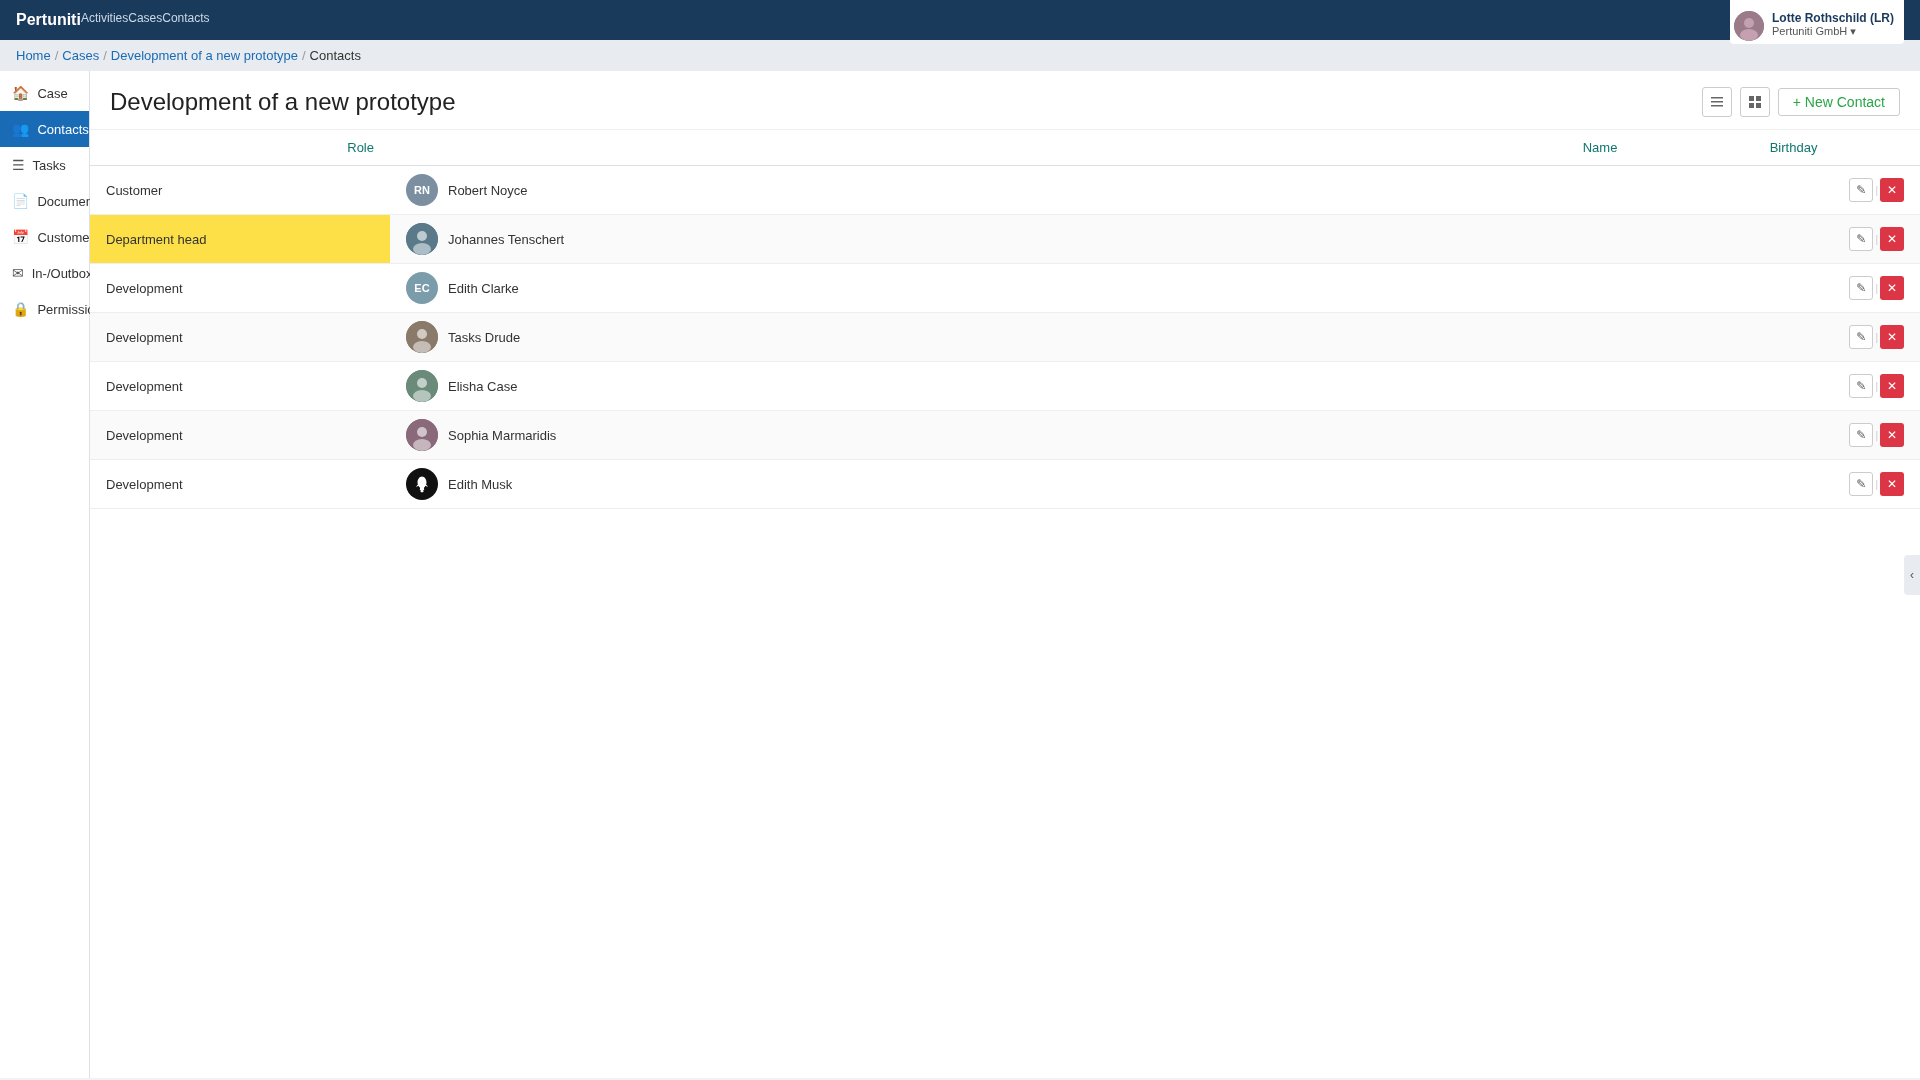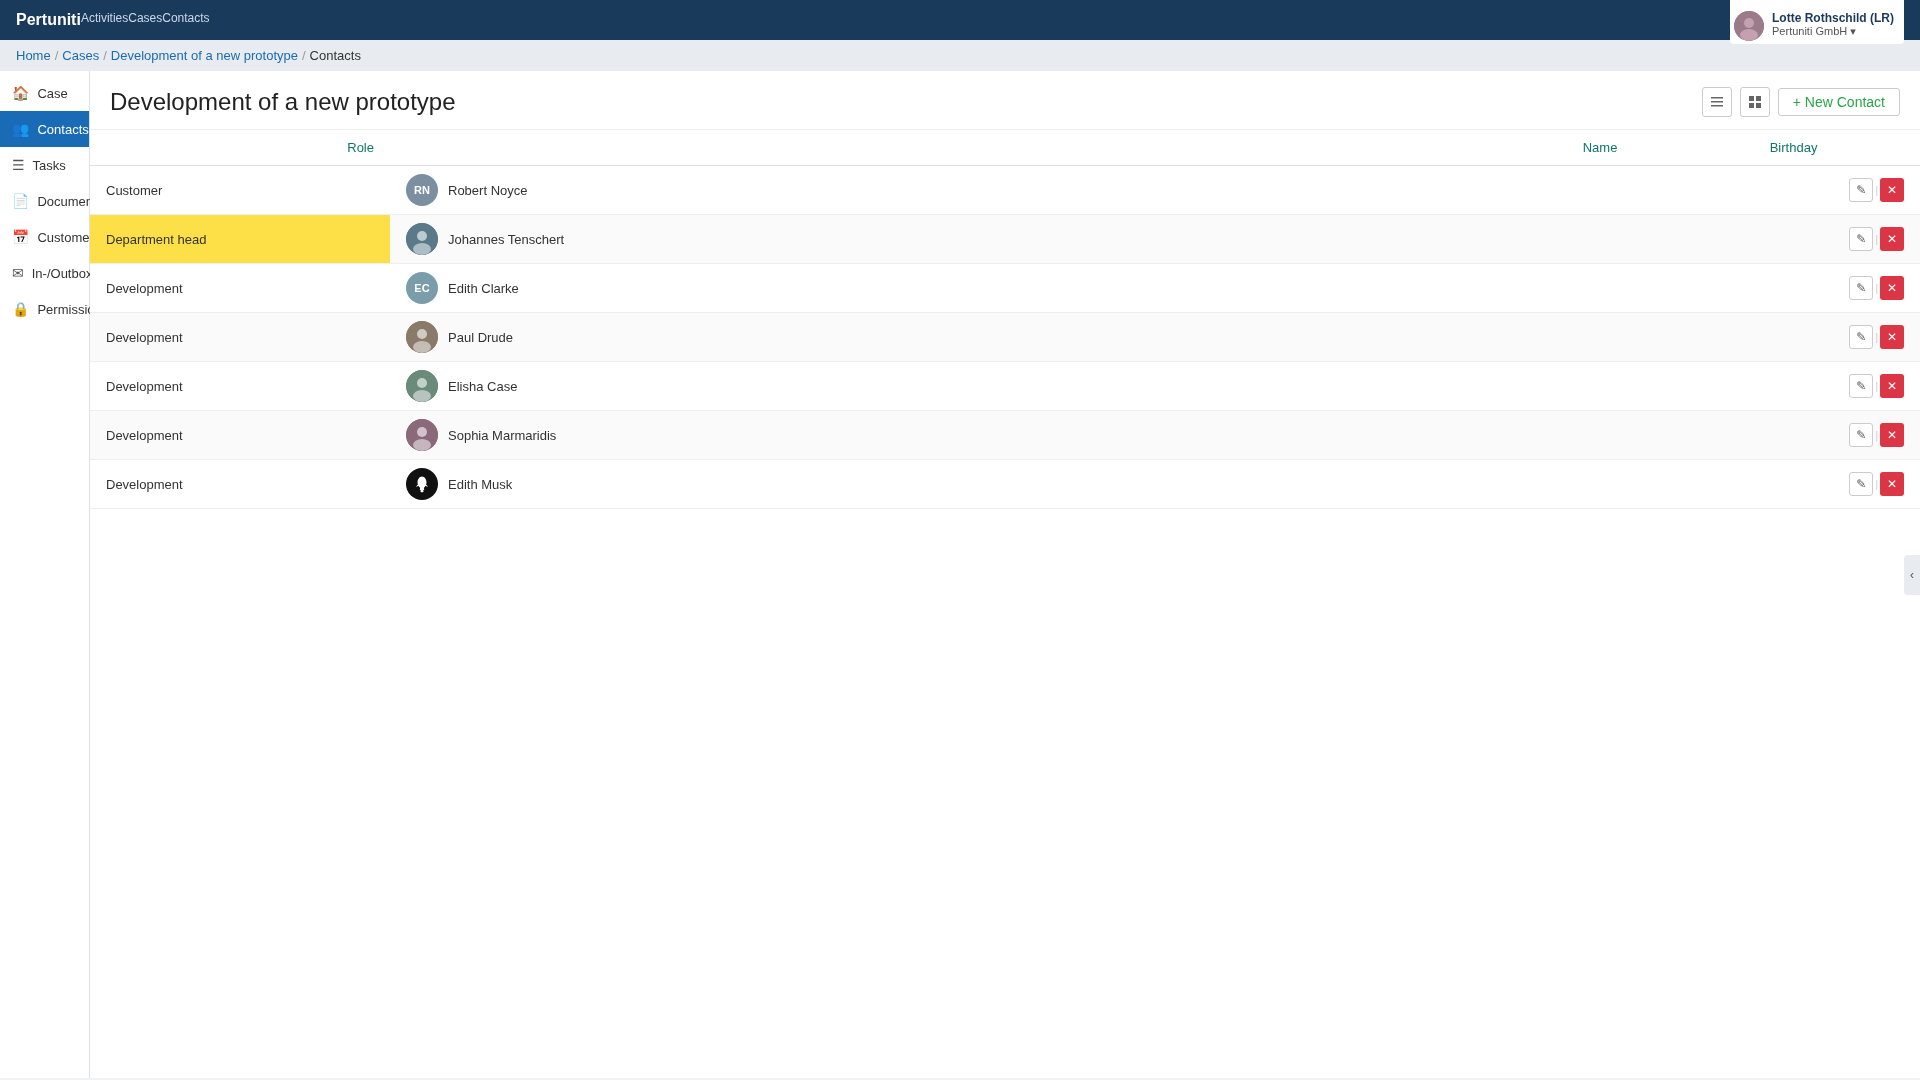--- a/index.html
+++ b/index.html
@@ -405,21 +405,21 @@
       <td style="background:#fafafa;">Development</td>
       <td style="background:#fafafa;">
         <div class="avatar-cell">
           <div class="avatar" style="background:#8a7a6a; width:32px; height:32px; border-radius:50%; display:flex; align-items:center; justify-content:center; overflow:hidden;">
         <svg width="32" height="32" viewBox="0 0 32 32" xmlns="http://www.w3.org/2000/svg">
           <circle cx="16" cy="16" r="16" fill="#8a7a6a"></circle>
           <circle cx="16" cy="13" r="5" fill="rgba(255,255,255,0.6)"></circle>
           <ellipse cx="16" cy="26" rx="9" ry="6" fill="rgba(255,255,255,0.5)"></ellipse>
         </svg>
       </div>
-          <span>Paul Drude</span>
+          <span>Tasks Drude</span>
         </div>
       </td>
       <td style="background:#fafafa;"></td>
       <td style="background:#fafafa;">
         <div class="row-actions">
           <button class="action-edit" title="Edit">✎</button>
           <span class="action-sep">|</span>
           <button class="action-delete" title="Delete">✕</button>
         </div>
       </td>

